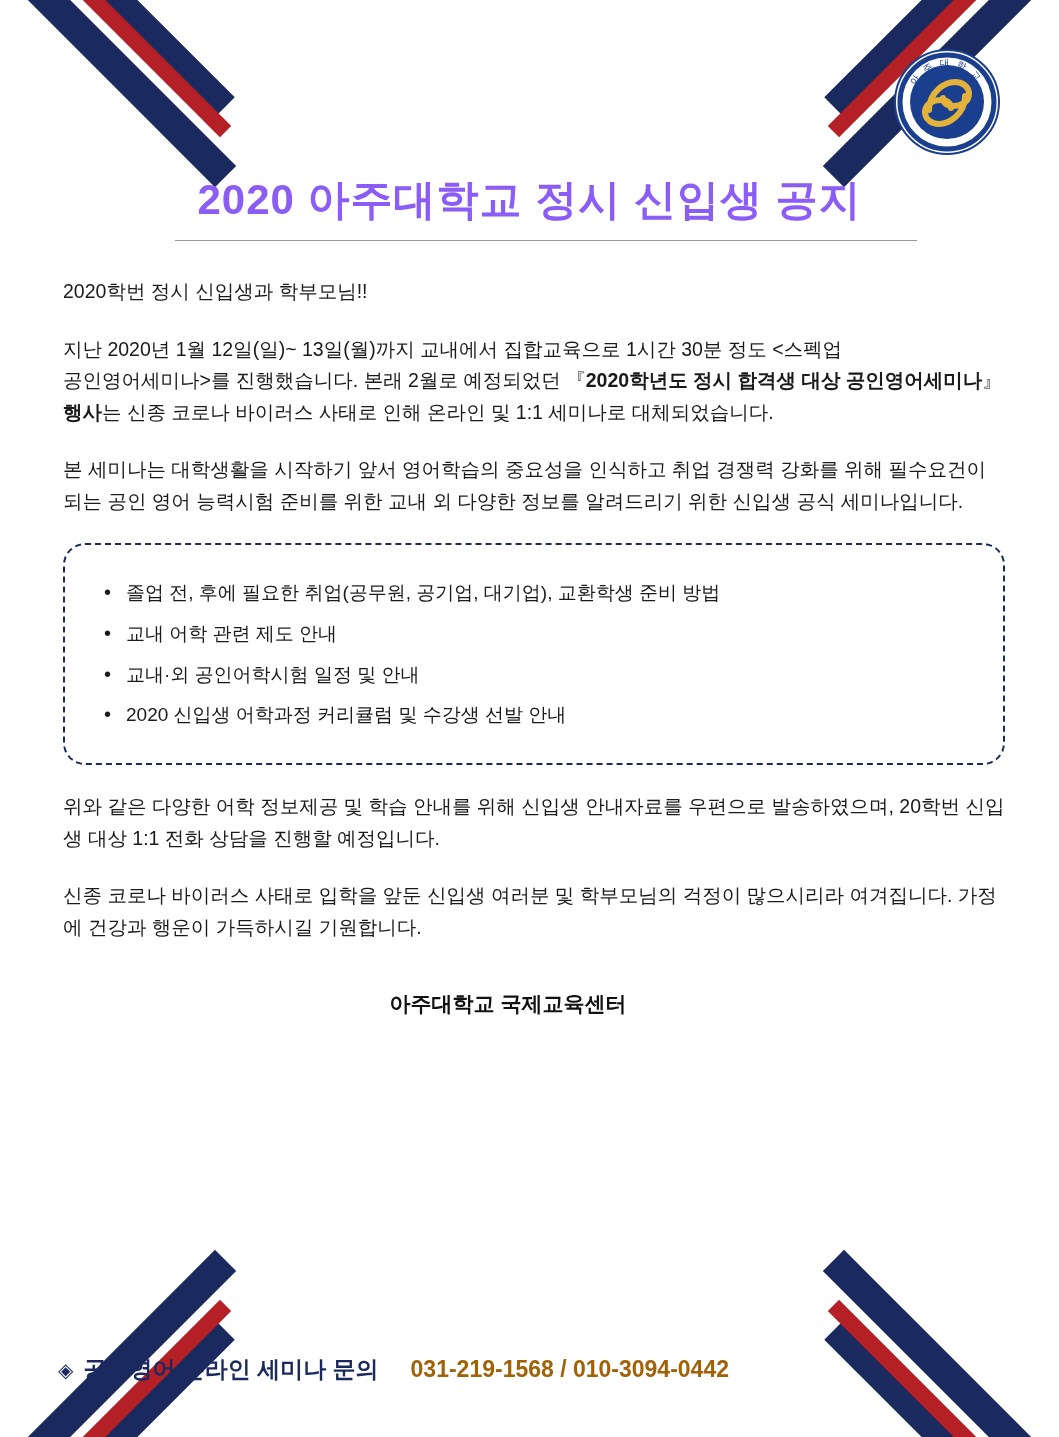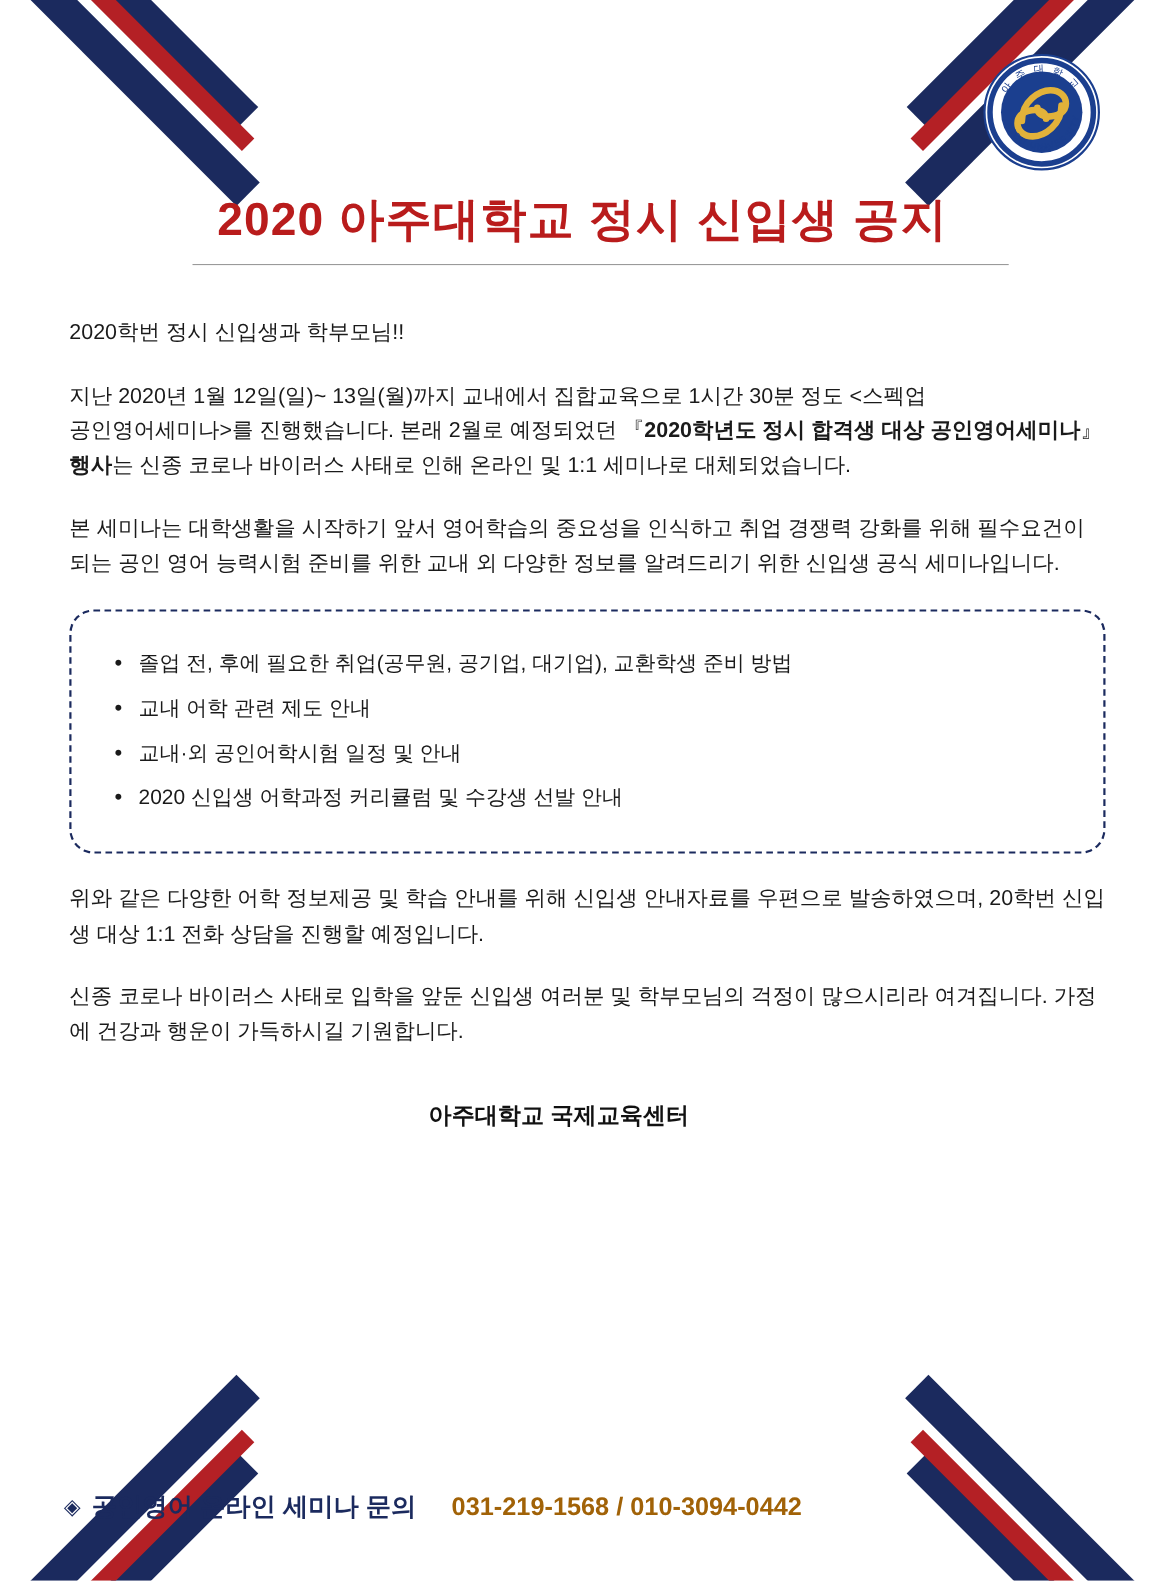--- a/index.html
+++ b/index.html
@@ -74,36 +74,36 @@
 
   .title {
     position: absolute;
     top: 172px;
     left: 0;
     width: 1059px;
     text-align: center;
     font-size: 42px;
     font-weight: bold;
     letter-spacing: 1px;
-    color: #b91c1c;
+    color: #8b5cf6;
     font-family: "Liberation Sans", "DejaVu Sans", sans-serif;
   }
 
   .title-rule {
     position: absolute;
     top: 240px;
     left: 175px;
     width: 742px;
     height: 1px;
     background: #9a9a9a;
   }
 
   .body-wrap {
     position: absolute;
-    top: 287px;
+    top: 276px;
     left: 63px;
     width: 942px;
     color: #1a1a1a;
     font-size: 19.5px;
     line-height: 1.62;
   }
 
   .greeting {
     font-size: 19.5px;
     margin-bottom: 26px;

